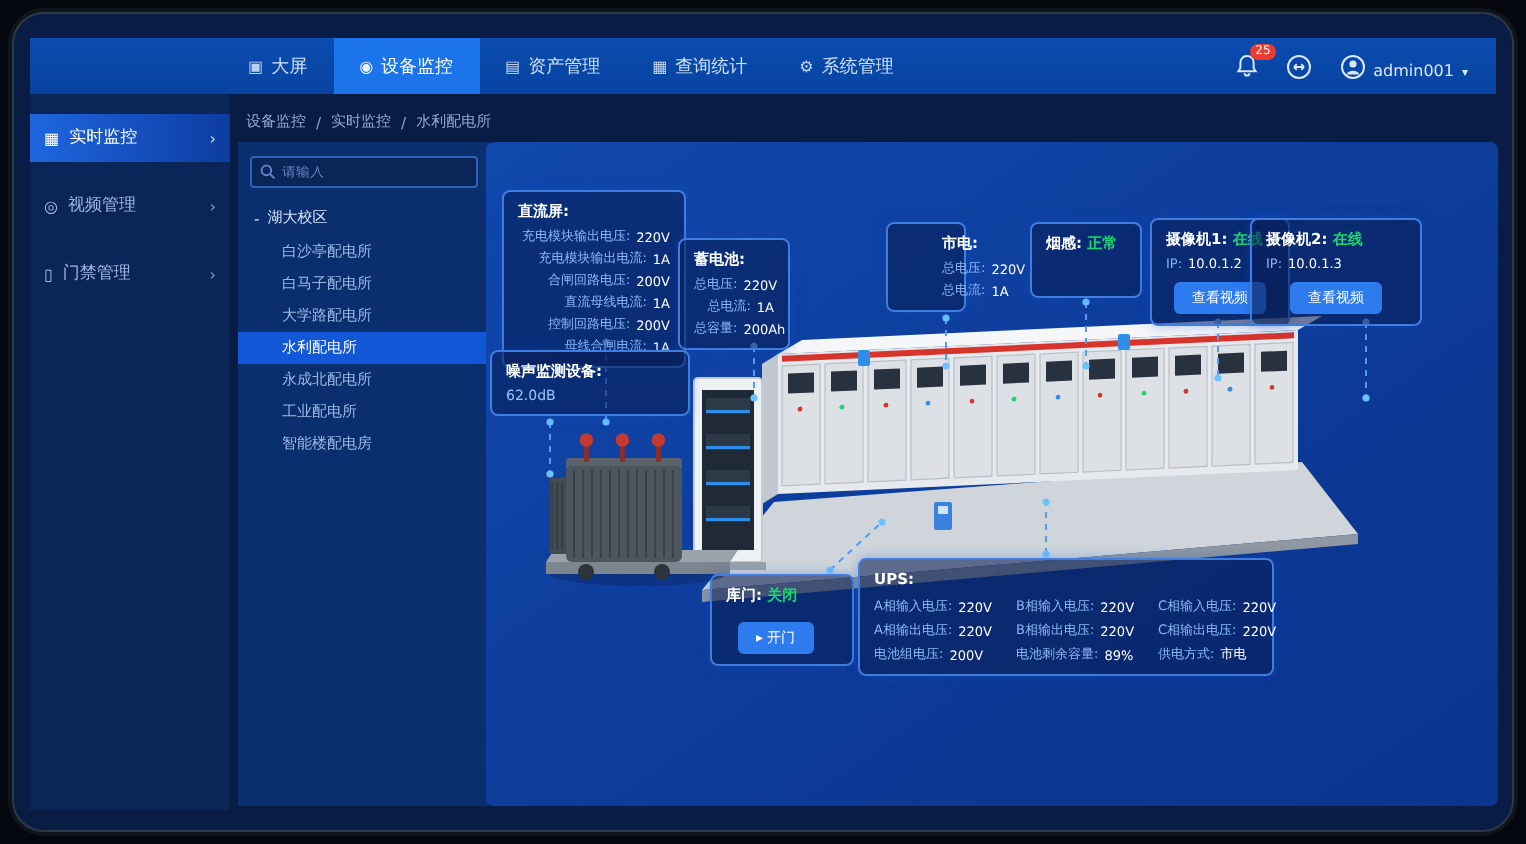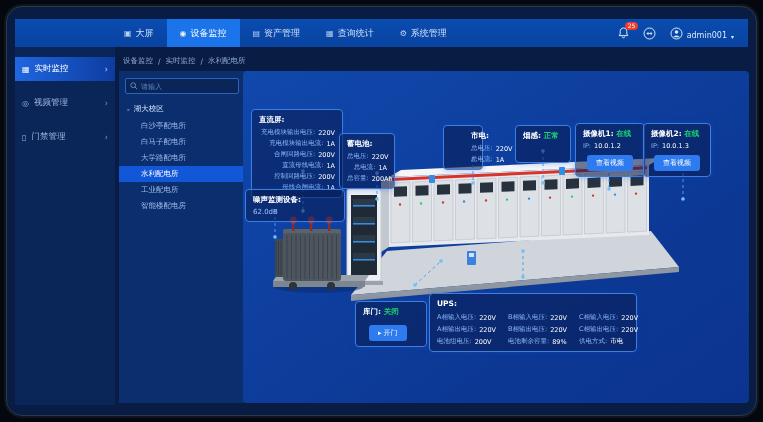--- a/index.html
+++ b/index.html
@@ -51,39 +51,39 @@
   .tree-item.selected { background:#1257d8; color:#fff; }
 
   
   .main-panel { position:absolute; left:236px; top:64px; width:506px; height:332px;
     border-radius:4px; background:linear-gradient(145deg,#1148ac 0%,#0c3894 70%,#0b3490 100%); }
   .scene { position:absolute; left:16px; top:84px; width:440px; height:170px; z-index:0; }
   .connectors { position:absolute; inset:0; z-index:1; pointer-events:none; }
 
   
   .card { position:absolute; z-index:2; background:rgba(8,30,84,.58); border:1px solid #3f7ede;
-    border-radius:4px; padding:5px 7px; box-shadow:0 0 6px rgba(20,80,200,.35);margin-top:14px; }
+    border-radius:4px; padding:5px 7px; box-shadow:0 0 6px rgba(20,80,200,.35); }
   .card-title { color:#fff; font-size:7.5px; font-weight:bold; margin-bottom:3px; white-space:nowrap; }
   .kv { display:flex; align-items:flex-end; margin-top:2px; white-space:nowrap; }
   .kv .k { color:#8db6f7; font-size:6.5px; text-align:right; }
   .kv .v { color:#fff; font-size:6.5px; margin-left:3px; }
   .status-ok { color:#1bd470; font-weight:bold; }
   .btn { display:inline-flex; align-items:center; justify-content:center; gap:2px;
     background:#2e7bf0; color:#fff; border:0; border-radius:3px; font-size:7px;
     padding:3px 9px; cursor:pointer; font-family:inherit; }
 
   .card-dc   { left:8px;  top:24px;  width:92px; }
   .card-dc .k { flex:1; }
   .card-batt { left:96px; top:48px;  width:56px; }
   .card-batt .k { flex:1; }
   .card-mains{ left:200px; top:40px; width:40px;padding-left:27px; }
   .card-mains .k { flex:1; }
   .card-smoke{ left:272px; top:40px; width:56px; height:38px; }
   .card-cam1 { left:332px; top:38px; width:70px; text-align:center; }
-  .card-cam2 { left:400px; top:38px; width:68px; text-align:center; }
+  .card-cam2 { left:382px; top:38px; width:86px; text-align:center; }
   .cam-title { text-align:left; }
   .cam-ip { text-align:left; }
   .card-noise{ left:2px;  top:104px; width:100px; }
   .noise-val { color:#9fc4ff; font-size:7px; margin-top:2px; }
   .card-door { left:112px; top:216px; width:72px; }
   .card-door .btn { margin-top:4px; margin-left:6px; }
   .card-ups  { left:186px; top:208px; width:208px; }
   .ups-grid { display:grid; grid-template-columns:auto auto auto; column-gap:12px; row-gap:1px; }
   .ups-grid .k { width:auto; }
 </style>
@@ -176,20 +176,21 @@
       <input placeholder="请输入" style="">
     </div>
     <div class="tree-root">
       <span>-</span>
       <span>湖大校区</span>
     </div>
     <div class="tree-item">白沙亭配电所</div>
     <div class="tree-item">白马子配电所</div>
     <div class="tree-item">大学路配电所</div>
     <div class="tree-item selected">水利配电所</div>
+    <div class="tree-item">永成北配电所</div>
     <div class="tree-item">工业配电所</div>
     <div class="tree-item">智能楼配电房</div>
   </div>
 
   <div class="main-panel">
 
     <svg class="scene" viewBox="0 0 440 170">
 
       <polygon points="92,140 420,112 392,76 128,96" fill="#cfd5db"></polygon>
       <polygon points="92,140 420,112 420,117 92,146" fill="#8f98a2"></polygon>

